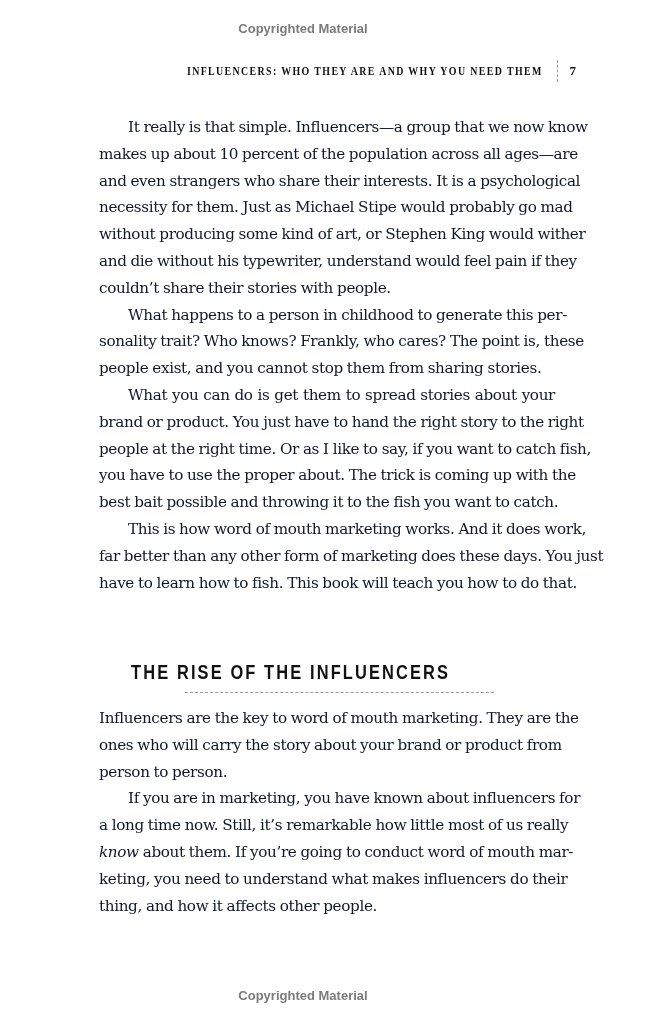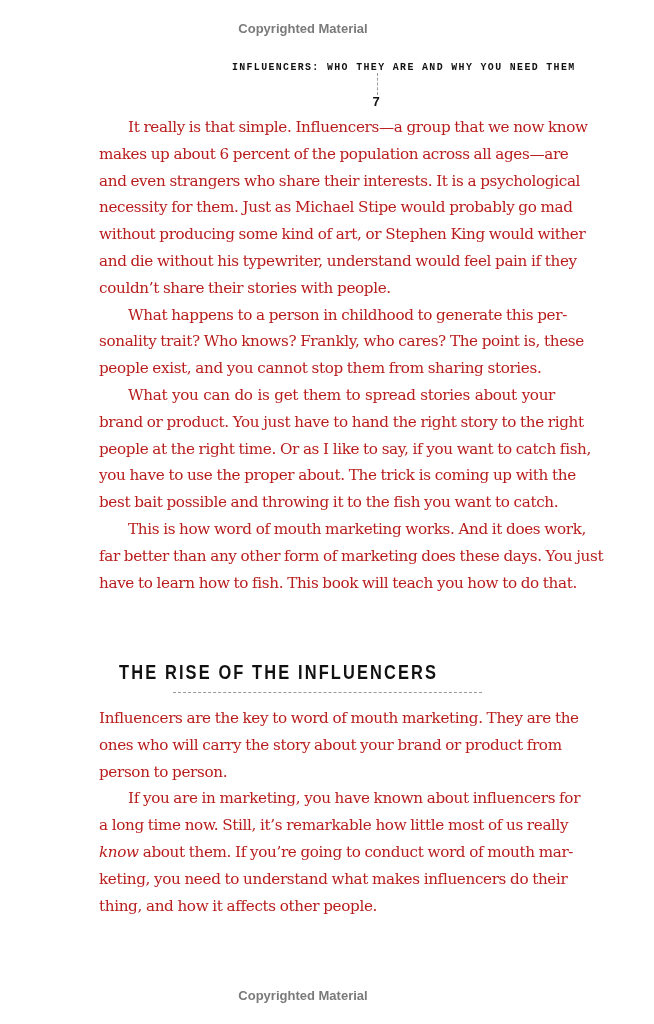--- a/index.html
+++ b/index.html
@@ -2,49 +2,49 @@
 <html><head>
 <meta charset="utf-8">
 <style>
   html, body { margin: 0; padding: 0; background: #ffffff; }
   body { width: 654px; height: 1024px; position: relative; overflow: hidden; color: #1a1a1a; }
   .copyright { position: absolute; left: 0; width: 606px; text-align: center;
     font-family: "Liberation Sans", sans-serif; font-size: 13px; font-weight: bold; color: #7a7a7a; }
   .copyright.top { top: 21px; }
   .copyright.bottom { top: 988px; }
   .running-head { position: absolute; top: 60px; right: 78px; display: flex; align-items: center;
-    font-family: Liberation Mono, monospace; font-weight: bold; font-size: 11.5px; letter-spacing: 1.6px; color: #111; flex-direction: column; }
+    font-family: Liberation Serif, serif; font-weight: bold; font-size: 11.5px; letter-spacing: 1.6px; color: #111; }
   .running-head .title { transform: scaleX(0.86); transform-origin: right center; white-space: nowrap; }
   .running-head .sep { width: 0; height: 22px; border-left: 1.5px dashed #9a9a9a; margin: 0 12px 0 14px; }
   .running-head .pageno { font-size: 13px; letter-spacing: 0; }
   .body { position: absolute; left: 99px; width: 456px; font-family: "DejaVu Serif", serif;
-    font-size: 15.2px; color: #b91c1c; }
+    font-size: 15.2px; color: #0f172a; }
   .line { height: 26.8px; line-height: 26.8px; white-space: nowrap; text-align: justify; text-align-last: justify; letter-spacing: -0.35px; word-spacing: -0.5px; }
   .line.indent { padding-left: 29px; }
   .line.last { text-align-last: left; }
-  .heading { position: absolute; top: 661px; left: 0; width: 558px; text-align: center; }
+  .heading { position: absolute; top: 661px; left: 12px; width: 558px; text-align: center; }
   .heading .htext { display: inline-block; font-family: "Liberation Sans", sans-serif; font-weight: bold;
     font-size: 20px; letter-spacing: 2.6px; color: #111; transform: scaleX(0.82); transform-origin: center; }
   .heading .rule { position: absolute; top: 31px; left: 173px; width: 309px; border-top: 1.5px dashed #9a9a9a; }
   i { font-style: italic; }
 </style>
 </head>
 <body>
 
 <div class="copyright top">Copyrighted Material</div>
 
 <div class="running-head">
   <span class="title">INFLUENCERS: WHO THEY ARE AND WHY YOU NEED THEM</span>
   <span class="sep"></span>
   <span class="pageno">7</span>
 </div>
 
 <div class="body" style="top:114px;">
   <div class="line indent">It really is that simple. Influencers—a group that we now know</div>
-  <div class="line">makes up about 6 percent of the population across all ages—are</div>
+  <div class="line">makes up about 10 percent of the population across all ages—are</div>
   <div class="line">and even strangers who share their interests. It is a psychological</div>
   <div class="line">necessity for them. Just as Michael Stipe would probably go mad</div>
   <div class="line">without producing some kind of art, or Stephen King would wither</div>
   <div class="line">and die without his typewriter, understand would feel pain if they</div>
   <div class="line last">couldn’t share their stories with people.</div>
   <div class="line indent">What happens to a person in childhood to generate this per-</div>
   <div class="line">sonality trait? Who knows? Frankly, who cares? The point is, these</div>
   <div class="line last">people exist, and you cannot stop them from sharing stories.</div>
   <div class="line indent">What you can do is get them to spread stories about your</div>
   <div class="line">brand or product. You just have to hand the right story to the right</div>

